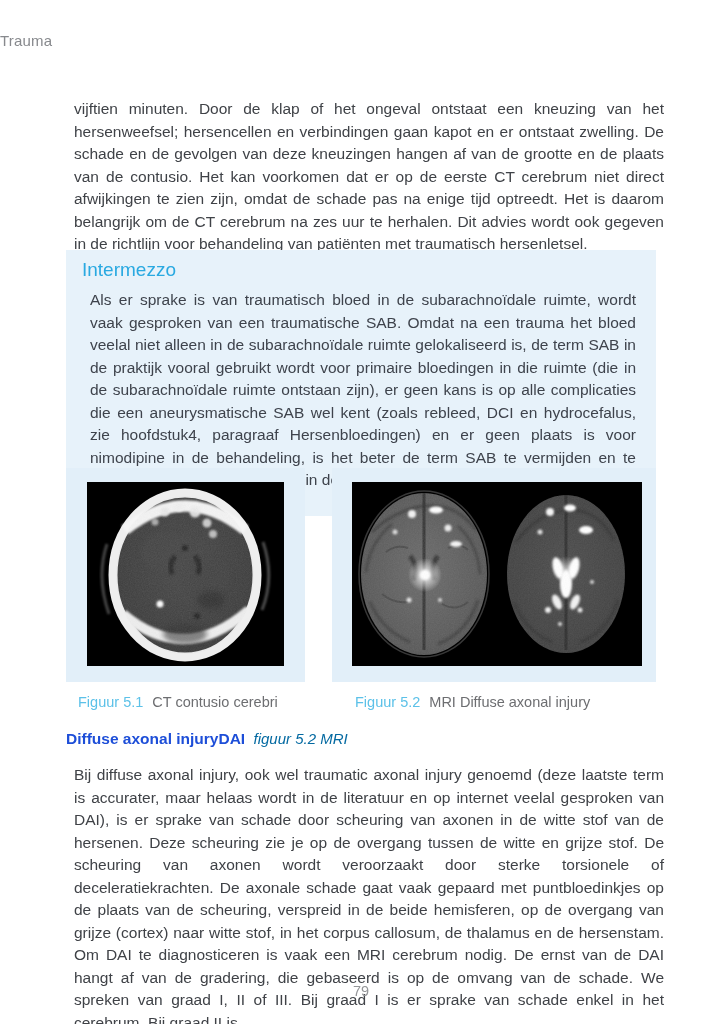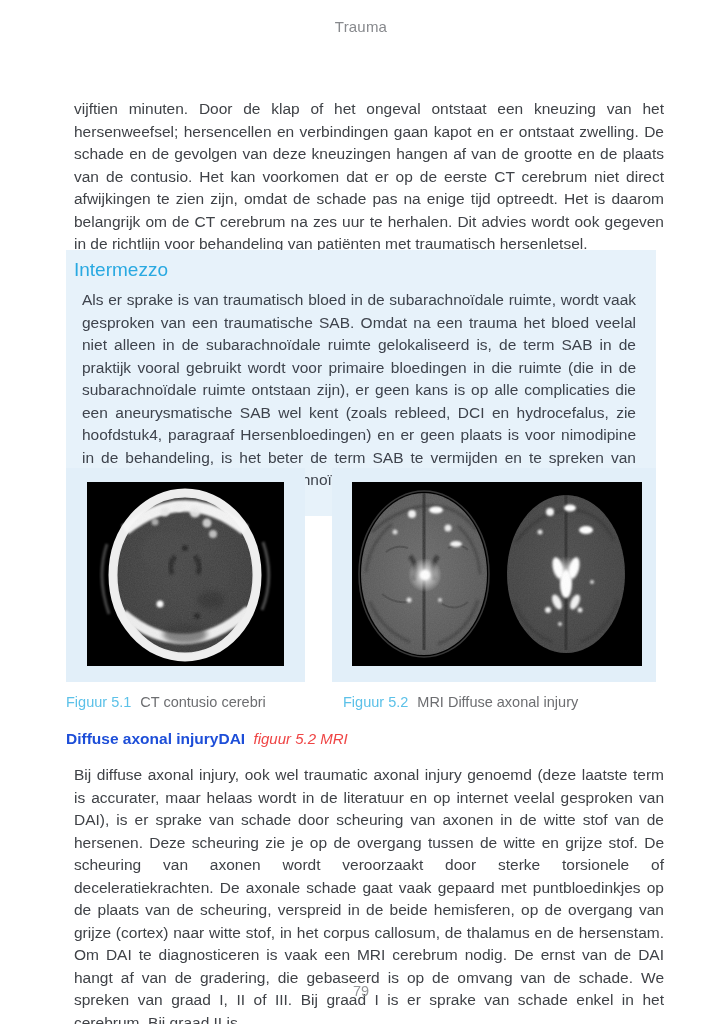--- a/index.html
+++ b/index.html
@@ -3,51 +3,51 @@
 <meta charset="utf-8">
 <style>
   html,body{margin:0;padding:0;}
   body{
     width:722px;height:1024px;position:relative;overflow:hidden;
     background:#ffffff;
     font-family:"Liberation Sans","DejaVu Sans",sans-serif;
   }
   .page{position:absolute;inset:0;background:#ffffff;}
   .running-head{
-    position:absolute;top:18px;left:0;width:100%;text-align:center;
+    position:absolute;top:32px;left:0;width:100%;
     font-size:15px;color:#87898d;letter-spacing:.2px;
   }
   .body{
     font-size:15.5px;line-height:22.5px;color:#3f4247;
     text-align:justify;margin:8px;
     hyphens:auto;-webkit-hyphens:auto;
   }
   .para1{position:absolute;left:66px;top:90px;width:590px;}
   .intermezzo{
     position:absolute;left:66px;top:250px;width:590px;box-sizing:border-box;
-    background:#e7f2fa;padding:9px 12px 16px 8px;
+    background:#e7f2fa;padding:9px 12px 16px 16px;
   }
   .intermezzo h2{
     margin:0 0 5px 0;font-size:19px;font-weight:500;color:#29a9e1;
   }
   .intermezzo .body{color:#3e434c;}
   .figure-frame{position:absolute;top:468px;background:#e2eff9;}
   .fig1{left:66px;width:239px;height:214px;}
   .fig2{left:332px;width:324px;height:214px;}
   .fig-inner{position:absolute;background:#000;}
   .fig1 .fig-inner{left:21px;top:14px;width:197px;height:184px;}
   .fig2 .fig-inner{left:20px;top:14px;width:290px;height:184px;}
   .fig-inner svg{display:block;width:100%;height:100%;}
-  .caption{position:absolute;top:694px;font-size:14.5px;color:#6d6e71;}
+  .caption{position:absolute;top:694px;font-size:14.5px;color:#6d6e71;margin-left:12px;}
   .cap1{left:66px;}
   .cap2{left:343px;}
   .cap-label{color:#5cc1e8;margin-right:9px;}
   .subhead{position:absolute;left:66px;top:730px;font-size:15.5px;}
   .subhead-bold{font-weight:bold;color:#1d4ed8;}
-  .subhead-ital{font-style:italic;color:#ef4444;font-size:15px;margin-left:4px;}
+  .subhead-ital{font-style:italic;color:#0369a1;font-size:15px;margin-left:4px;}
   .para2{position:absolute;left:66px;top:756px;width:590px;}
   .pagenum{
     position:absolute;top:983px;left:0;width:100%;text-align:center;
     font-size:14.5px;color:#939598;
   }
 </style>
 </head>
 <body>
 
 <div class="page">

